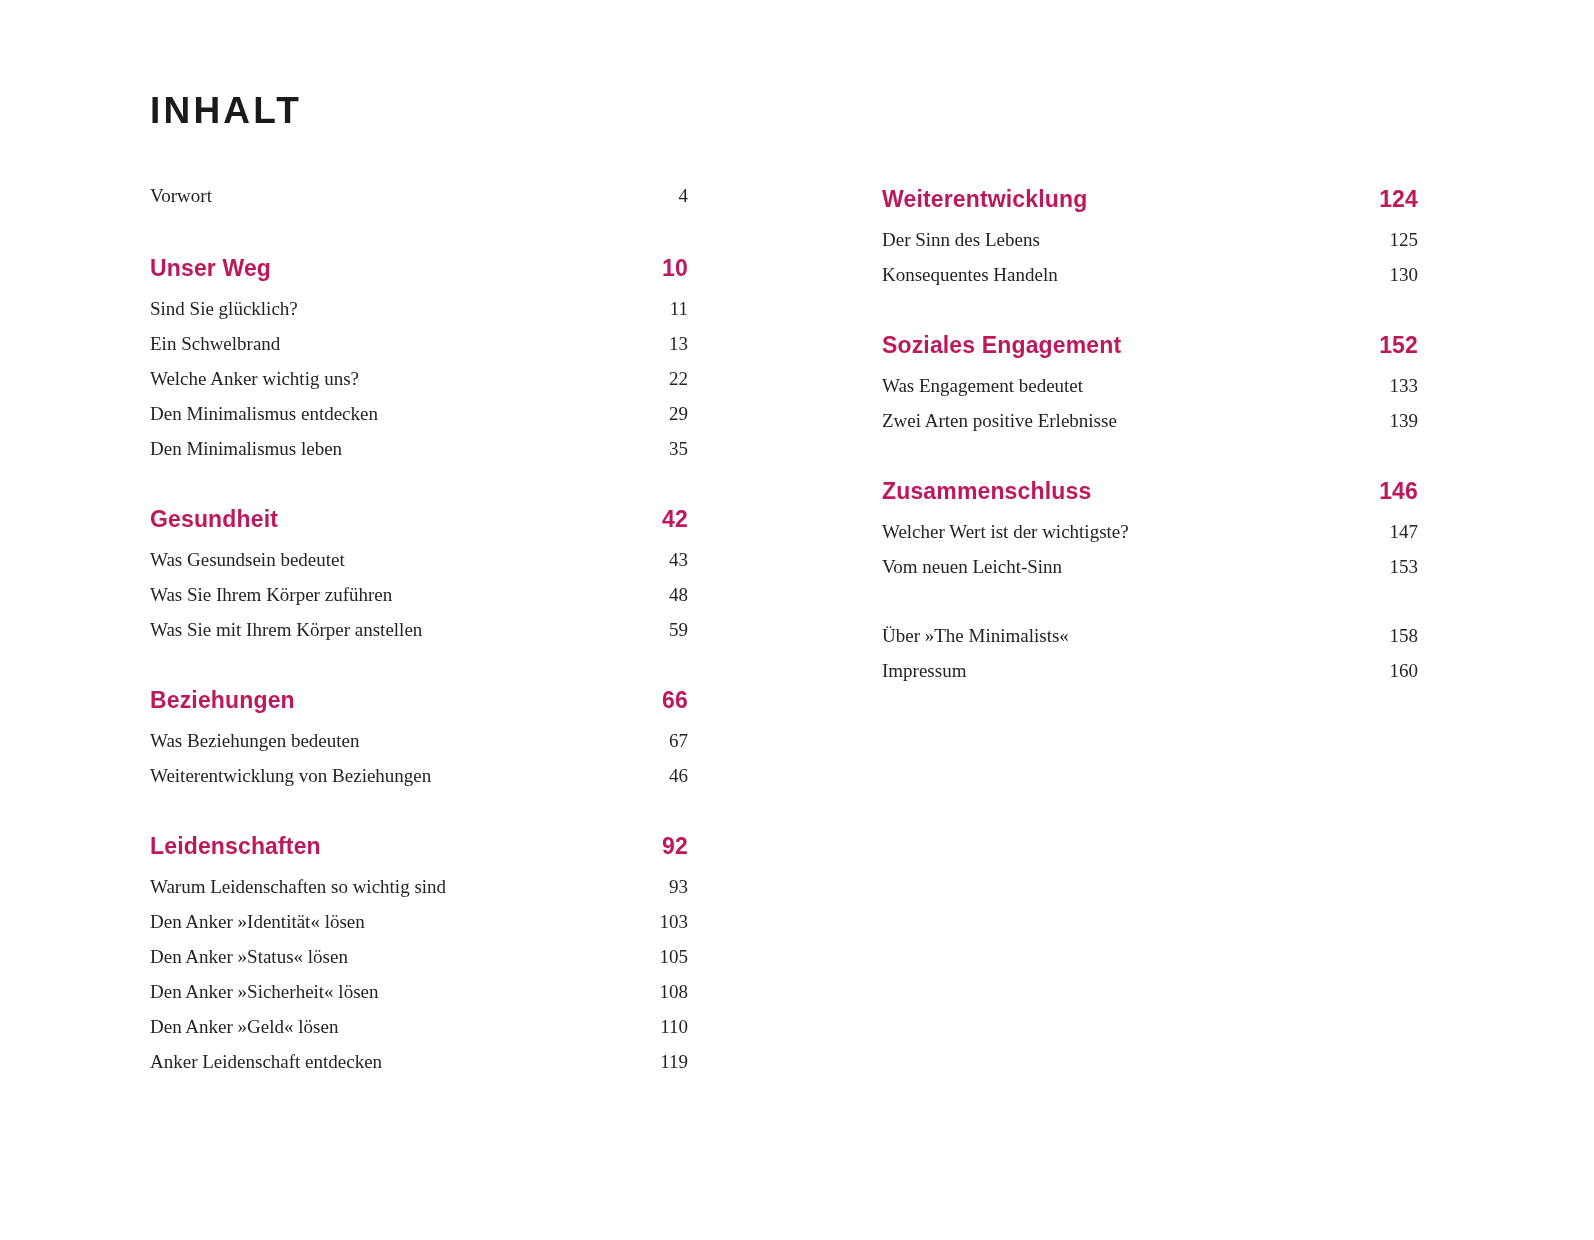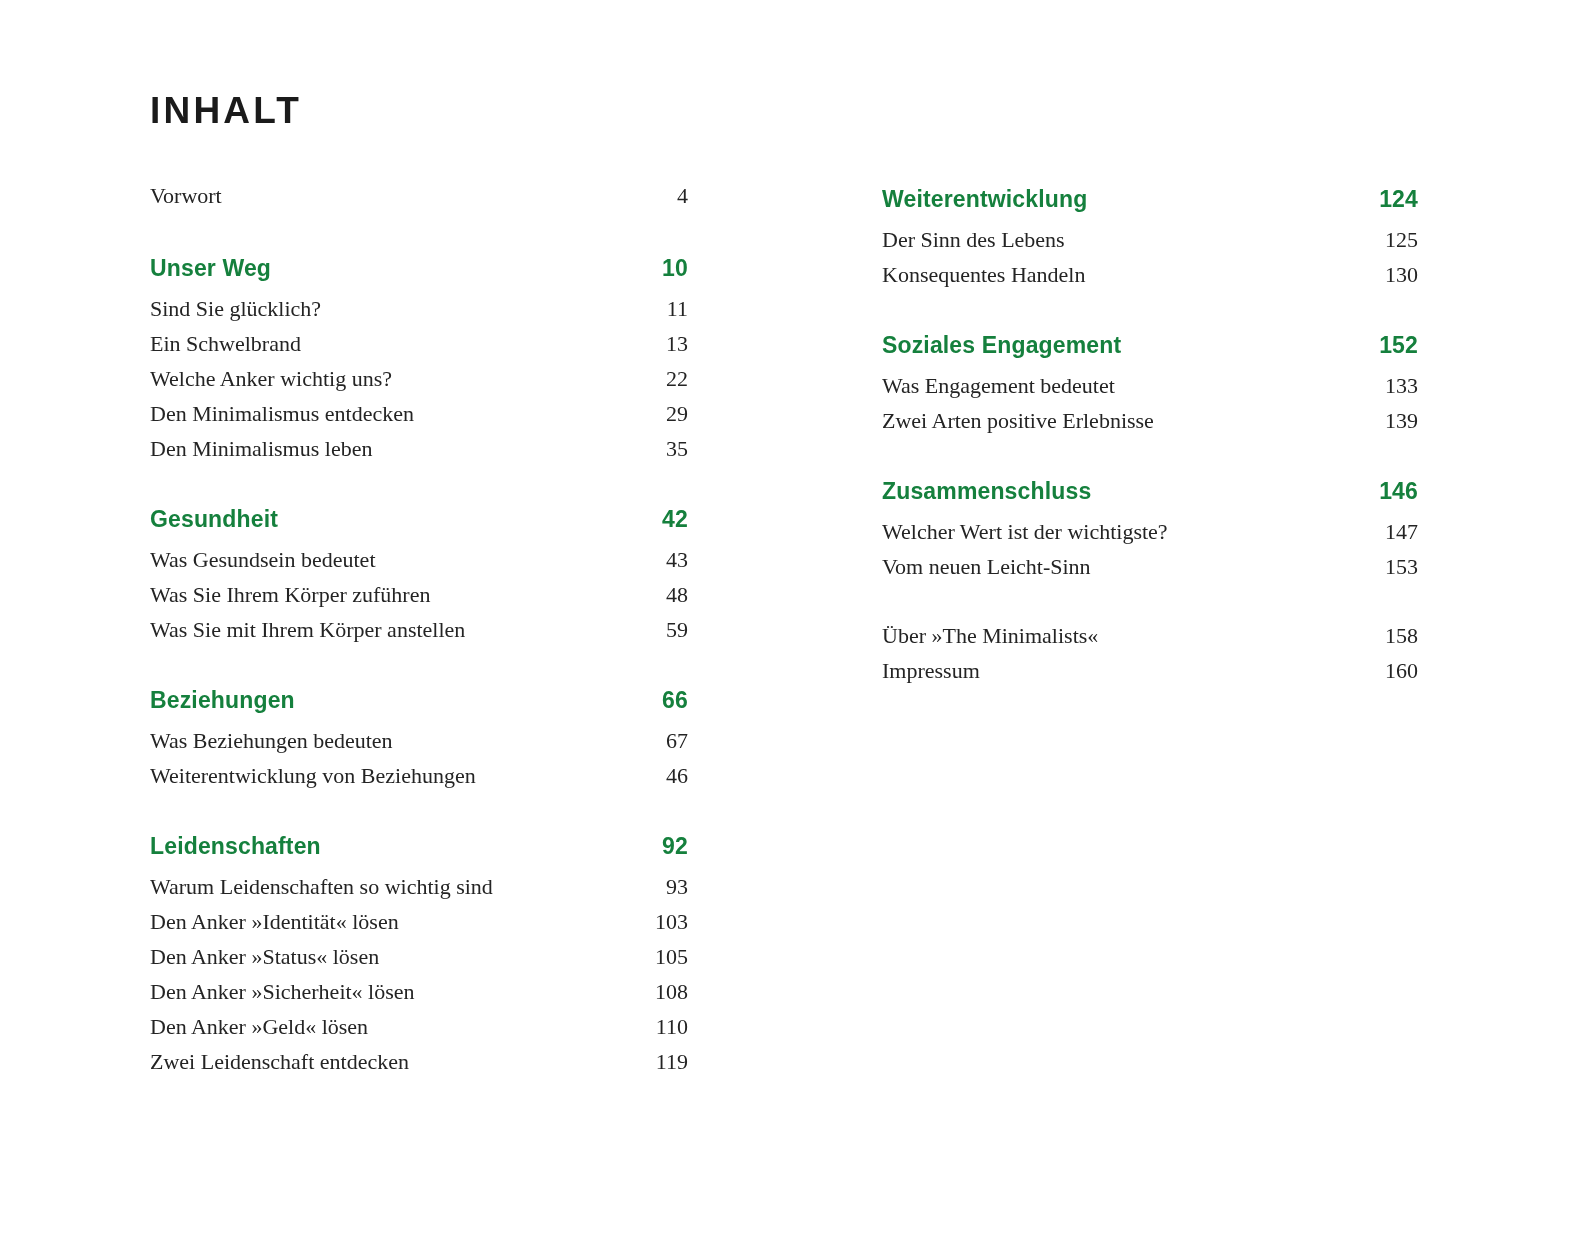--- a/index.html
+++ b/index.html
@@ -61,33 +61,33 @@
     justify-content: space-between;
     width: 100%;
   }
 
   
   .row.chapter {
     font-family: "Liberation Sans", "DejaVu Sans", sans-serif;
     font-weight: bold;
     font-size: 23px;
     letter-spacing: 0.15px;
-    color: #15803d;
+    color: #be185d;
     height: 42px;
     line-height: 42px;
     margin-bottom: 2px;
   }
   .row.chapter .label { white-space: nowrap; }
   .row.chapter .page-no { font-variant-numeric: lining-nums; }
 
   
   .row.entry {
     font-family: "Liberation Serif", "DejaVu Serif", serif;
     font-weight: normal;
-    font-size: 22px;
+    font-size: 19px;
     color: #242424;
     height: 35px;
     line-height: 35px;
   }
   .row.entry .label { white-space: nowrap; }
 
   .label { flex: 0 1 auto; }
   .page-no {
     flex: 0 0 auto;
     text-align: right;
@@ -193,21 +193,21 @@
           </div>
           <div class="row entry">
             <span class="label">Den Anker »Sicherheit« lösen</span>
             <span class="page-no">108</span>
           </div>
           <div class="row entry">
             <span class="label">Den Anker »Geld« lösen</span>
             <span class="page-no">110</span>
           </div>
           <div class="row entry">
-            <span class="label">Zwei Leidenschaft entdecken</span>
+            <span class="label">Anker Leidenschaft entdecken</span>
             <span class="page-no">119</span>
           </div>
         </div>
       </div>
     <div class="col col-right">
         <div class="block">
           <div class="row chapter">
             <span class="label">Weiterentwicklung</span>
             <span class="page-no">124</span>
           </div>

